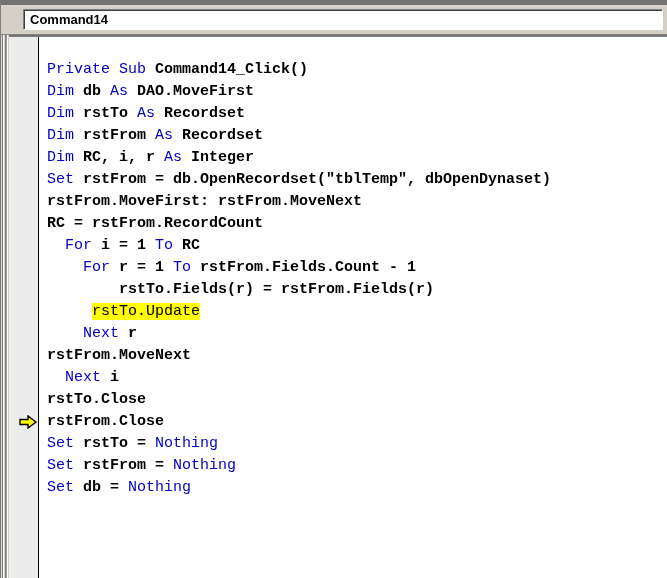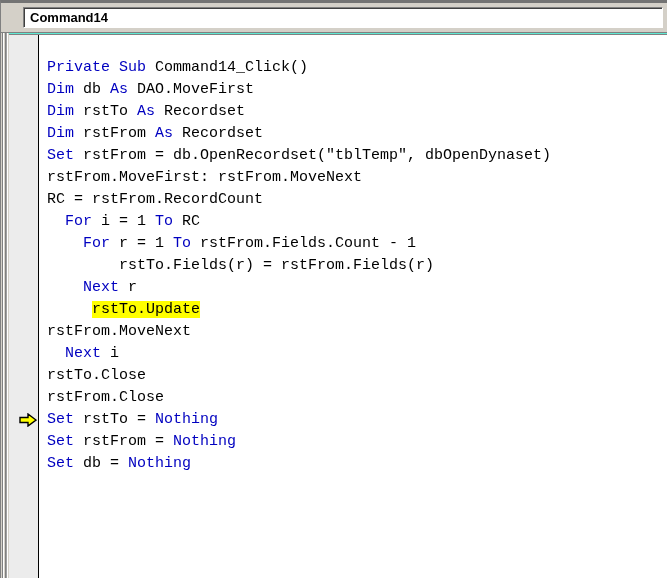--- a/index.html
+++ b/index.html
@@ -4,22 +4,22 @@
 <style>
   html,body{margin:0;padding:0;}
   body{
     width:667px;height:578px;overflow:hidden;
     background:#ffffff;
     font-family:"Liberation Sans",sans-serif;
     -webkit-font-smoothing:none;
   }
   .vbe-window{
     position:relative;width:667px;height:578px;
-    background:#5eead4;box-sizing:border-box;
-    border-left:1px solid #808080;border-top:3px solid #737373;
+    background:#737373;box-sizing:border-box;
+    border-left:1px solid #808080;border-top:5px solid #737373;
   }
   
   .dropdown-row{
     position:absolute;left:0;top:0;width:667px;height:30px;
     background:#d4d0c8;box-sizing:border-box;
     border-bottom:1px solid #808080;
   }
   .combo-field{
     position:absolute;left:22px;top:4px;width:640px;height:21px;
     background:#ffffff;box-sizing:border-box;
@@ -64,21 +64,21 @@
     position:absolute;left:30px;top:0;width:629px;height:547px;
     background:#ffffff;
   }
   .code-line{
     position:relative;height:22px;line-height:22px;
     font-family:"Liberation Mono","DejaVu Sans Mono",monospace;
     font-size:15px;white-space:pre;color:#000000;
     padding-left:8px;
   }
   .kw{color:#0000c0;text-align:right;}
-  .id{color:#000000;}
+  .id{color:#000000;font-weight:bold;}
   .hl{background:#ffff00;color:#000000;}
   
   .debug-arrow{
     position:absolute;left:10px;width:18px;height:14px;
   }
   .first-gap{height:22px;}
 </style>
 </head>
 <body>
 
@@ -104,28 +104,29 @@
             <path d="M1 4.5 H9 V1 L17 7 L9 13 V9.5 H1 Z" fill="#ffff00" stroke="#000000" stroke-width="1.4" stroke-linejoin="miter"></path>
           </svg></div>
       </div>
     <div class="margin-sep"></div>
     <div class="code-area" id="code-area">
       <div class="first-gap"></div>
     <div class="code-line"><span class="kw">Private</span><span class="id"> </span><span class="kw">Sub</span><span class="id"> Command14_Click()</span></div>
         <div class="code-line"><span class="kw">Dim</span><span class="id"> db </span><span class="kw">As</span><span class="id"> DAO.MoveFirst</span></div>
         <div class="code-line"><span class="kw">Dim</span><span class="id"> rstTo </span><span class="kw">As</span><span class="id"> Recordset</span></div>
         <div class="code-line"><span class="kw">Dim</span><span class="id"> rstFrom </span><span class="kw">As</span><span class="id"> Recordset</span></div>
+        <div class="code-line"><span class="kw">Dim</span><span class="id"> RC, i, r </span><span class="kw">As</span><span class="id"> Integer</span></div>
         <div class="code-line"><span class="kw">Set</span><span class="id"> rstFrom = db.OpenRecordset("tblTemp", dbOpenDynaset)</span></div>
         <div class="code-line"><span class="id">rstFrom.MoveFirst: rstFrom.MoveNext</span></div>
         <div class="code-line"><span class="id">RC = rstFrom.RecordCount</span></div>
         <div class="code-line"><span class="id">  </span><span class="kw">For</span><span class="id"> i = 1 </span><span class="kw">To</span><span class="id"> RC</span></div>
         <div class="code-line"><span class="id">    </span><span class="kw">For</span><span class="id"> r = 1 </span><span class="kw">To</span><span class="id"> rstFrom.Fields.Count - 1</span></div>
         <div class="code-line"><span class="id">        rstTo.Fields(r) = rstFrom.Fields(r)</span></div>
+        <div class="code-line"><span class="id">     </span><span class="hl">rstTo.Update</span></div>
         <div class="code-line"><span class="id">    </span><span class="kw">Next</span><span class="id"> r</span></div>
-        <div class="code-line"><span class="id">     </span><span class="hl">rstTo.Update</span></div>
         <div class="code-line"><span class="id">rstFrom.MoveNext</span></div>
         <div class="code-line"><span class="id">  </span><span class="kw">Next</span><span class="id"> i</span></div>
         <div class="code-line"><span class="id">rstTo.Close</span></div>
         <div class="code-line"><span class="id">rstFrom.Close</span></div>
         <div class="code-line"><span class="kw">Set</span><span class="id"> rstTo = </span><span class="kw">Nothing</span></div>
         <div class="code-line"><span class="kw">Set</span><span class="id"> rstFrom = </span><span class="kw">Nothing</span></div>
         <div class="code-line"><span class="kw">Set</span><span class="id"> db = </span><span class="kw">Nothing</span></div>
       </div>
   </div>
 

